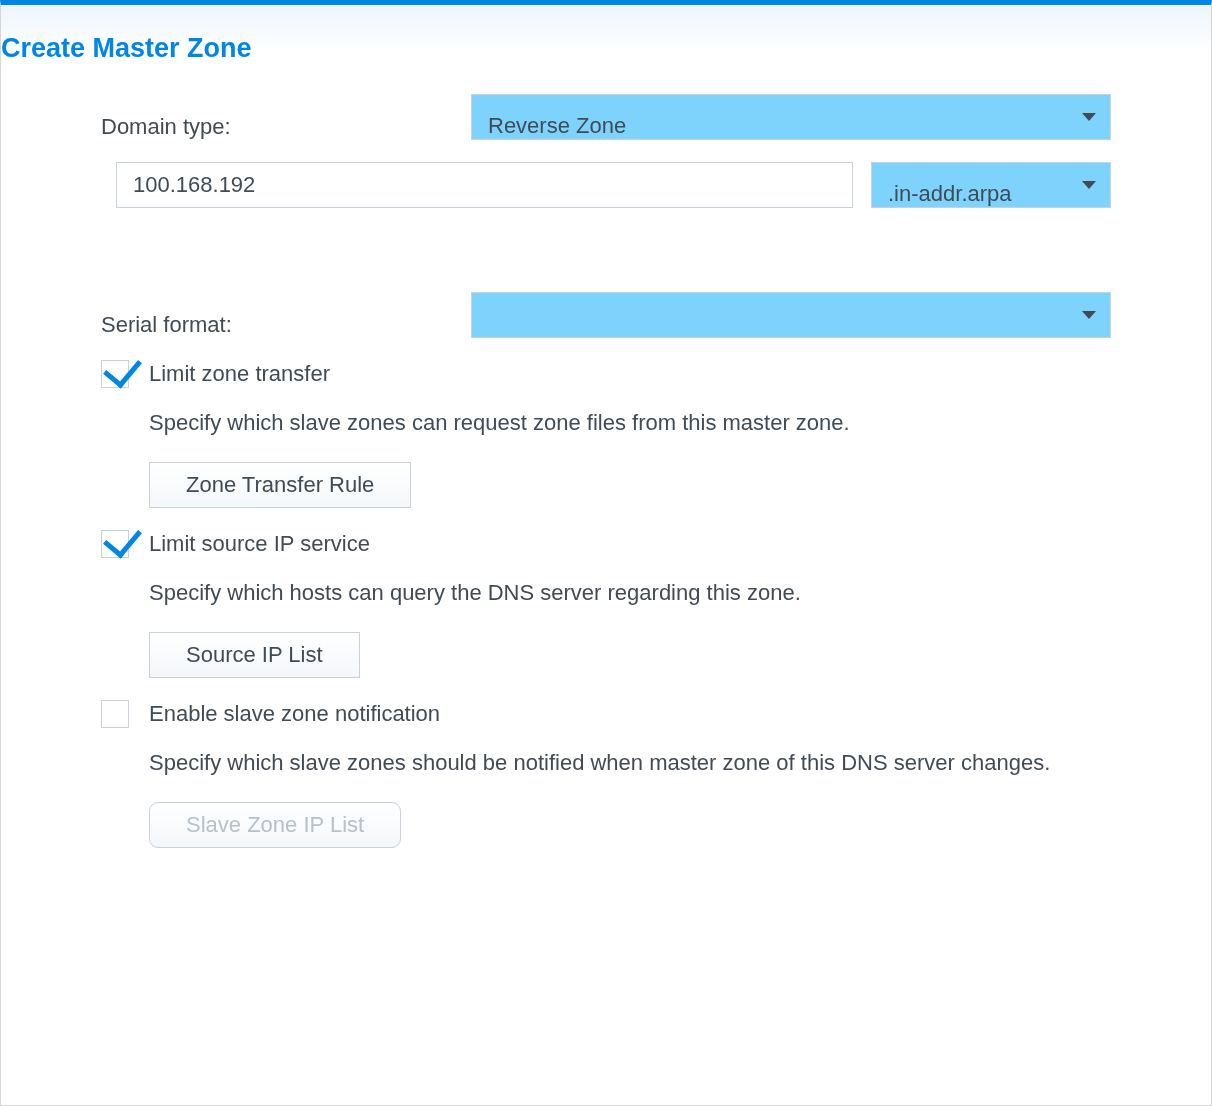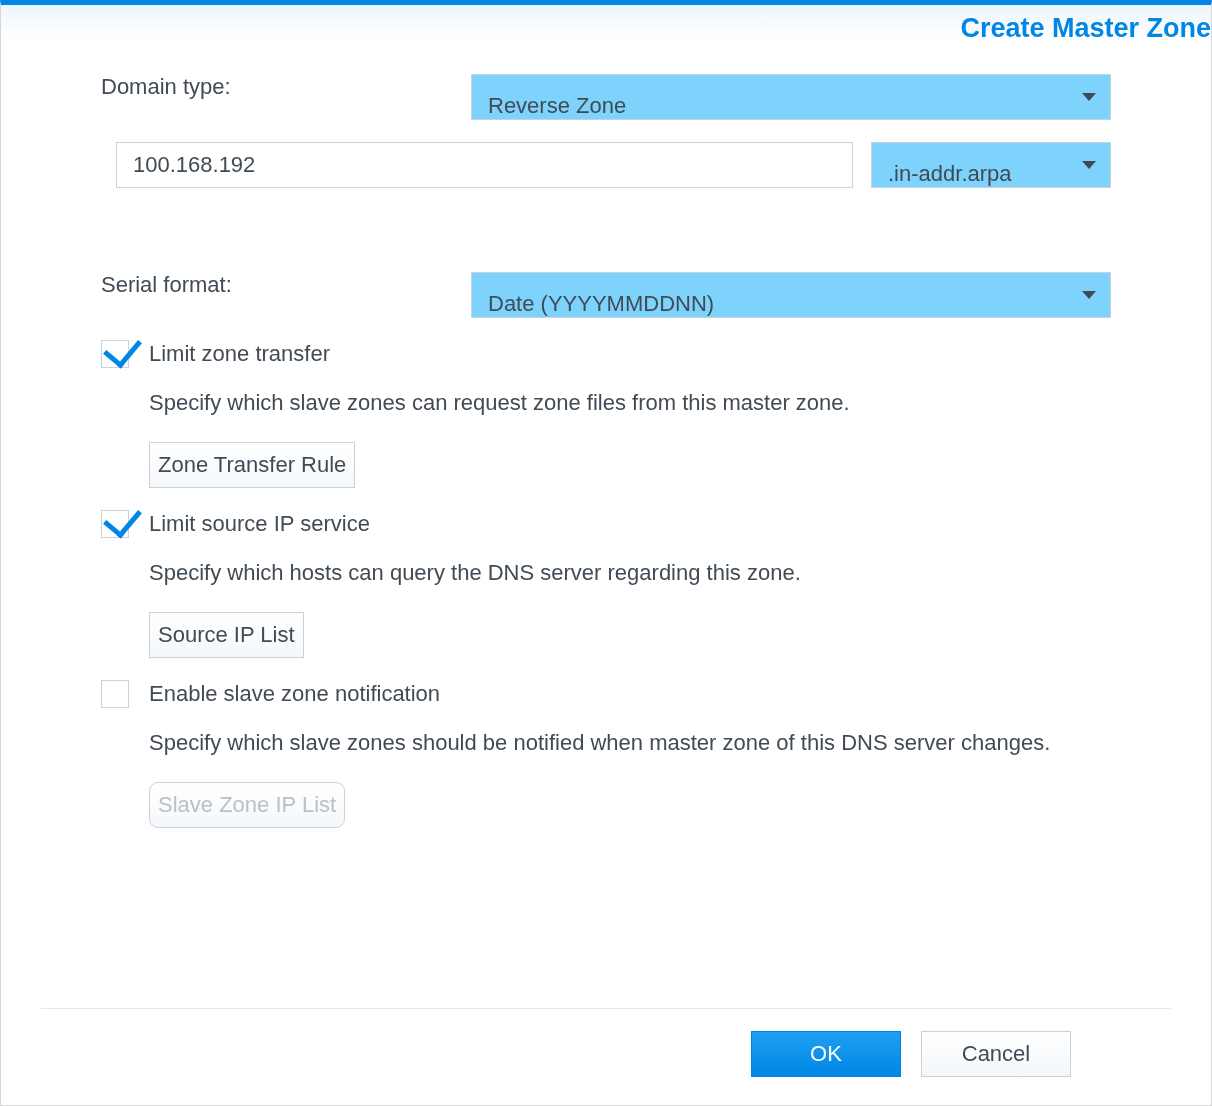--- a/index.html
+++ b/index.html
@@ -18,37 +18,37 @@
       width: 100%;
       height: 100%;
       background: #fff;
       border: 1px solid #d6d6d6;
       border-top: 5px solid #0086e5;
       display: flex;
       flex-direction: column;
       box-shadow: 0 0 8px rgba(0,0,0,0.05);
     }
     .dialog-title {
-      text-align: right;
+      text-align: left;
       font-size: 27px;
       font-weight: 700;
       color: #0086e5;
-      padding: 8px 0 8px 0;
+      padding: 28px 0 8px 0;
       background: linear-gradient(to bottom, #ecf5fc 0%, #ffffff 70%);
     }
     .dialog-body {
       flex: 1;
       padding: 22px 100px 20px 100px;
       overflow-y: auto;
       color: #414b55;
       font-size: 22px;
     }
     .form-row {
       display: flex;
-      align-items: flex-start;
+      align-items: flex-end;
       margin-bottom: 22px;
     }
     .form-label {
       width: 370px;
       flex-shrink: 0;
       color: #414b55;
     }
     .form-control-wrap {
       flex: 1;
       display: flex;
@@ -129,21 +129,21 @@
     }
     .sub-button-wrap {
       margin-left: 48px;
       margin-bottom: 22px;
     }
     .btn {
       display: inline-flex;
       align-items: center;
       justify-content: center;
       height: 46px;
-      padding: 0 8px;
+      padding: 0 36px;
       border: 1px solid #c8d2dc;
       background: linear-gradient(to bottom, #ffffff, #f4f7fa);
       color: #414b55;
       font-size: 22px;
       cursor: pointer;
       font-family: inherit;
     }
     .btn:disabled, .btn.disabled {
       color: #b8c0c9;
       cursor: default;
@@ -197,21 +197,20 @@
         </div>
       </div>
     </div>
 
     <div class="spacer-row"></div>
 
     <div class="form-row">
       <div class="form-label">Serial format:</div>
       <div class="form-control-wrap">
         <div class="select select-full">
-          <span>Date (YYYYMMDDNN)</span>
           <span class="select-arrow"></span>
         </div>
       </div>
     </div>
 
     <div class="check-row">
       <div class="checkbox checked"></div>
       <span class="check-label">Limit zone transfer</span>
     </div>
     <div class="sub-text">Specify which slave zones can request zone files from this master zone.</div>
@@ -232,17 +231,13 @@
       <div class="checkbox"></div>
       <span class="check-label">Enable slave zone notification</span>
     </div>
     <div class="sub-text">Specify which slave zones should be notified when master zone of this DNS server changes.</div>
     <div class="sub-button-wrap">
       <button class="btn disabled" disabled="">Slave Zone IP List</button>
     </div>
 
   </div>
 
-  <div class="dialog-footer">
-    <button class="btn btn-primary">OK</button>
-    <button class="btn btn-default">Cancel</button>
-  </div>
 </div>
 
 </body></html>

